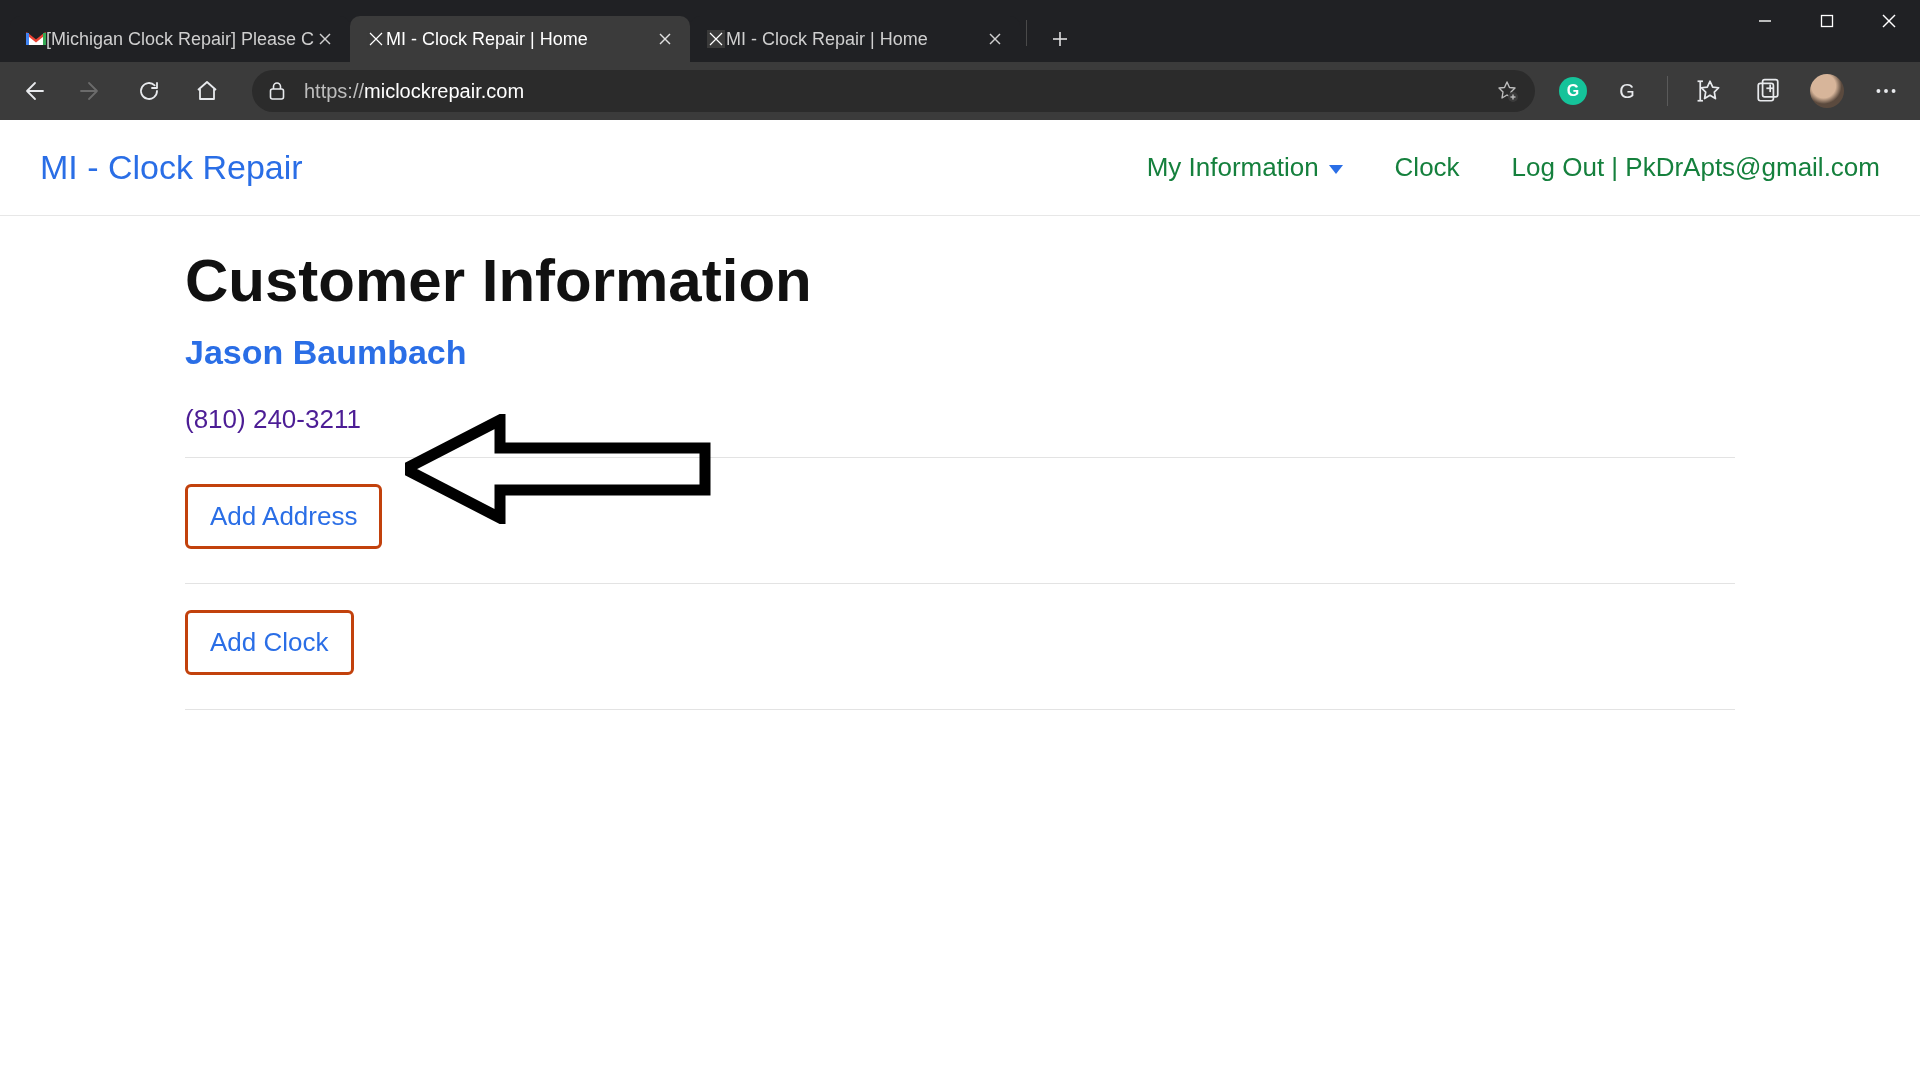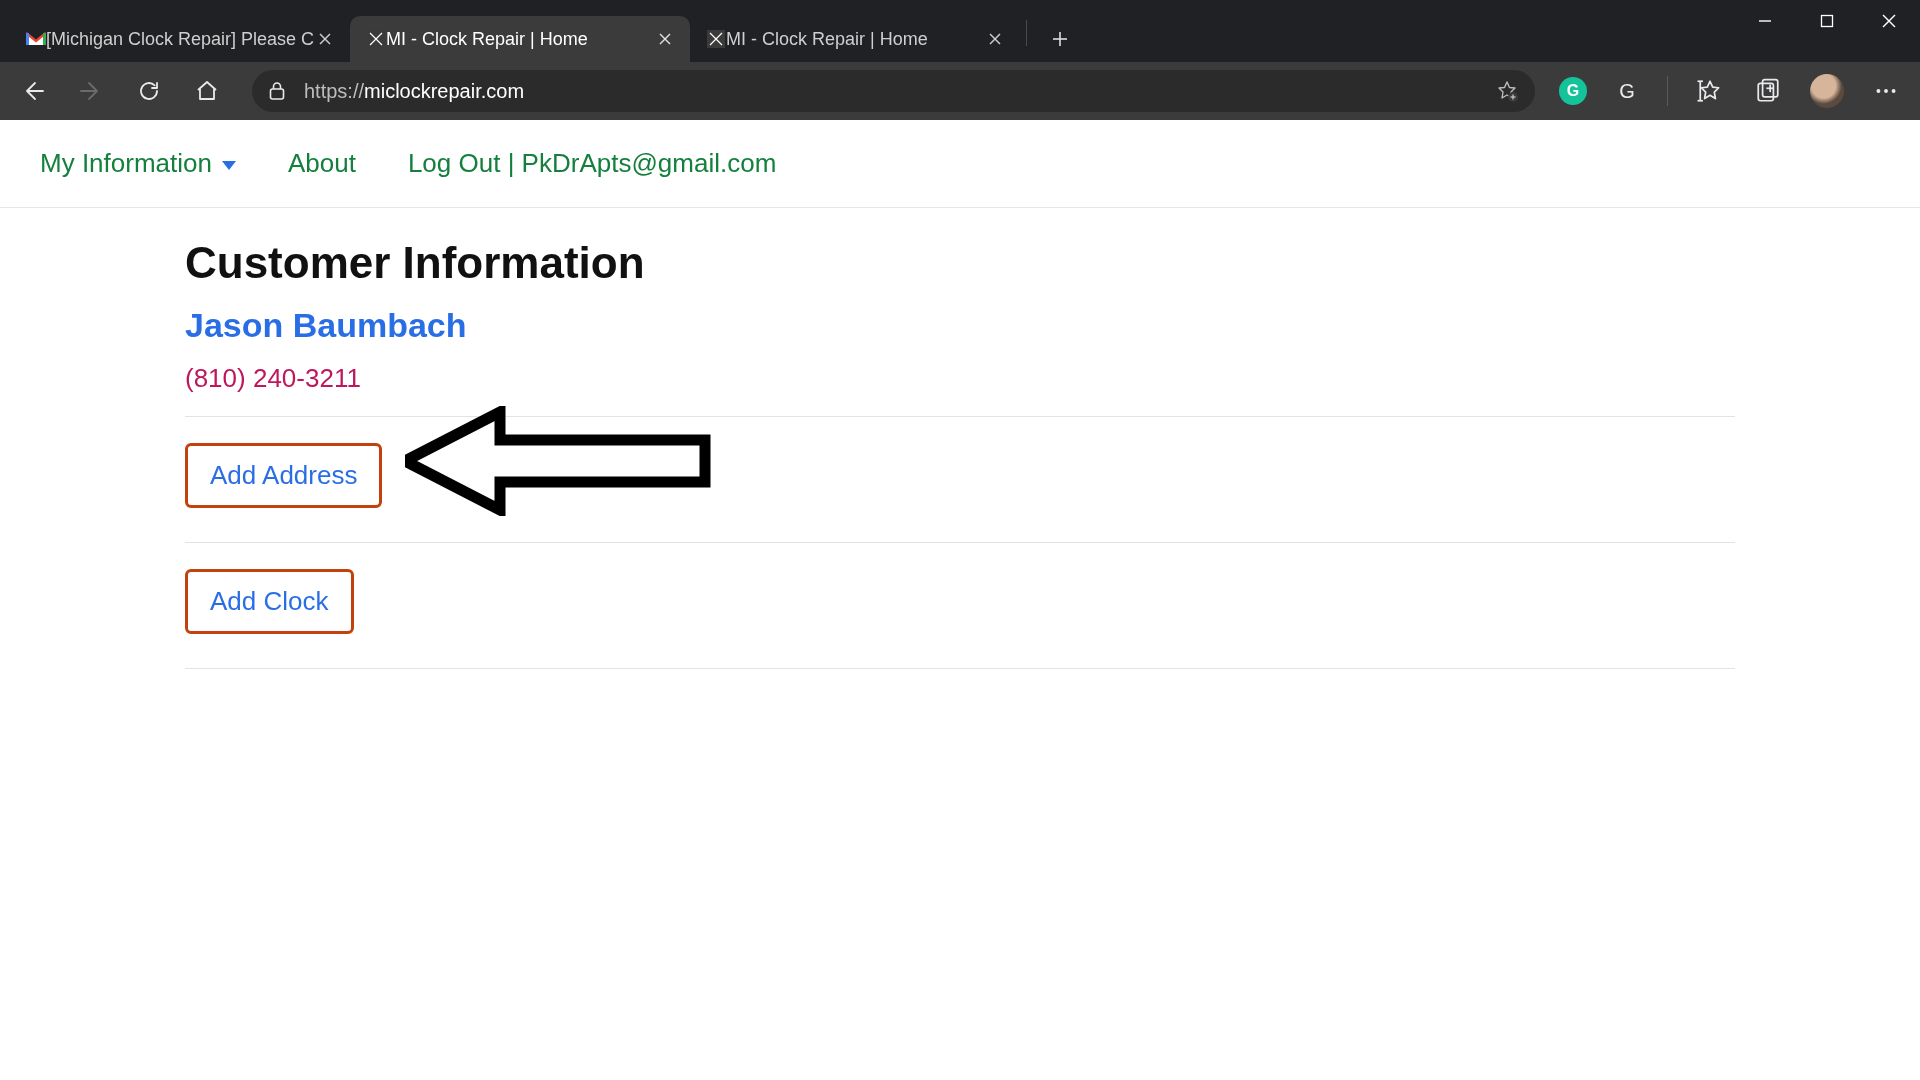--- a/index.html
+++ b/index.html
@@ -44,23 +44,23 @@
   .page { background:#ffffff; height: calc(1080px - 120px); }
   .site-header {
     display:flex; align-items:center; justify-content: space-between;
     padding: 28px 40px 28px 40px; border-bottom: 1px solid #e7e7e7;
   }
   .brand { color:#2a6ee6; font-size: 34px; }
   .site-nav { display:flex; align-items:center; gap: 52px; }
   .nav-link { color:#15803d; font-size: 26px; display:flex; align-items:center; gap:10px;}
   .caret { width:0; height:0; border-left:7px solid transparent; border-right:7px solid transparent; border-top:9px solid #2a6ee6; margin-top:4px;}
   .container { width: 1550px; margin: 0 auto; padding-top: 20px;}
-  .page-title { font-size: 44px; font-weight: 600; color:#111; margin-top: 10px; }
+  .page-title { font-size: 60px; font-weight: 600; color:#111; margin-top: 10px; }
   .customer-name { color:#2a6ee6; font-size: 34px; font-weight:600; margin-top: 18px;}
-  .customer-phone { font-size: 26px; color:#be185d; margin-top: 18px; }
+  .customer-phone { font-size: 26px; color:#4c1d95; margin-top: 32px; }
   .section-rule { border:0; border-top:1px solid #e3e3e3; margin-top: 22px; }
   .btn-outline {
     display:inline-block; border:3px solid #c2410c; color:#2a6ee6; background:#fff;
     font-size: 26px; padding: 14px 22px; border-radius: 6px; margin-top: 26px;
   }
   .arrow-annotation { position:absolute; pointer-events:none;}
   .content-wrap { position: relative; }
 
   svg { display:block; }
 </style>
@@ -221,26 +221,27 @@
             <circle cx="12" cy="12" r="1.8" fill="#e8eaed"></circle>
             <circle cx="19" cy="12" r="1.8" fill="#e8eaed"></circle>
           </svg>
       </div>
     </div>
   </div>
 </div>
 
 <div class="page">
   <div class="site-header">
+    <a class="brand">MI - Clock Repair</a>
     <nav class="site-nav">
       <a class="nav-link">
         <span>My Information</span>
         <span class="caret"></span>
       </a>
-      <a class="nav-link">About</a>
+      <a class="nav-link">Clock</a>
       <a class="nav-link">Log Out | PkDrApts@gmail.com</a>
     </nav>
   </div>
 
   <div class="container content-wrap">
     <h1 class="page-title">Customer Information</h1>
     <a class="customer-name" style="display:block;">Jason Baumbach</a>
     <div class="customer-phone">(810) 240-3211</div>
 
     <hr class="section-rule">

